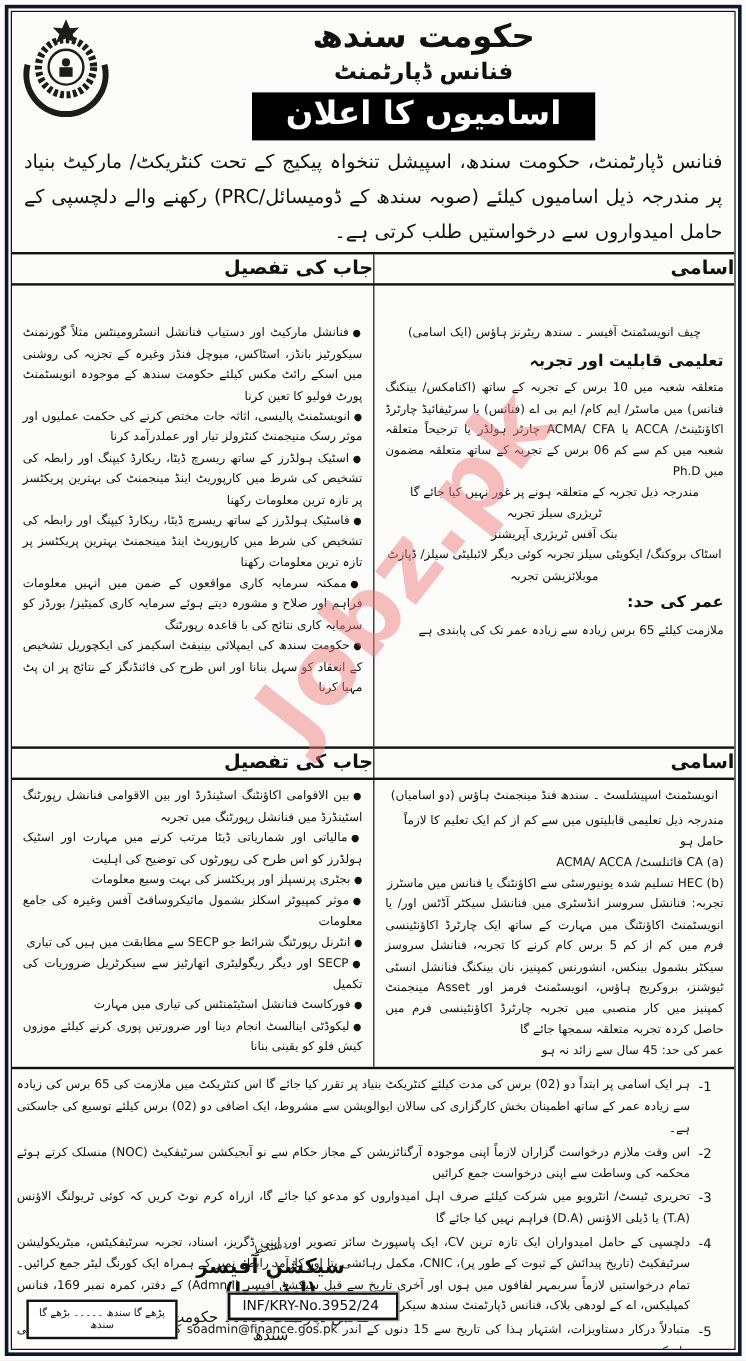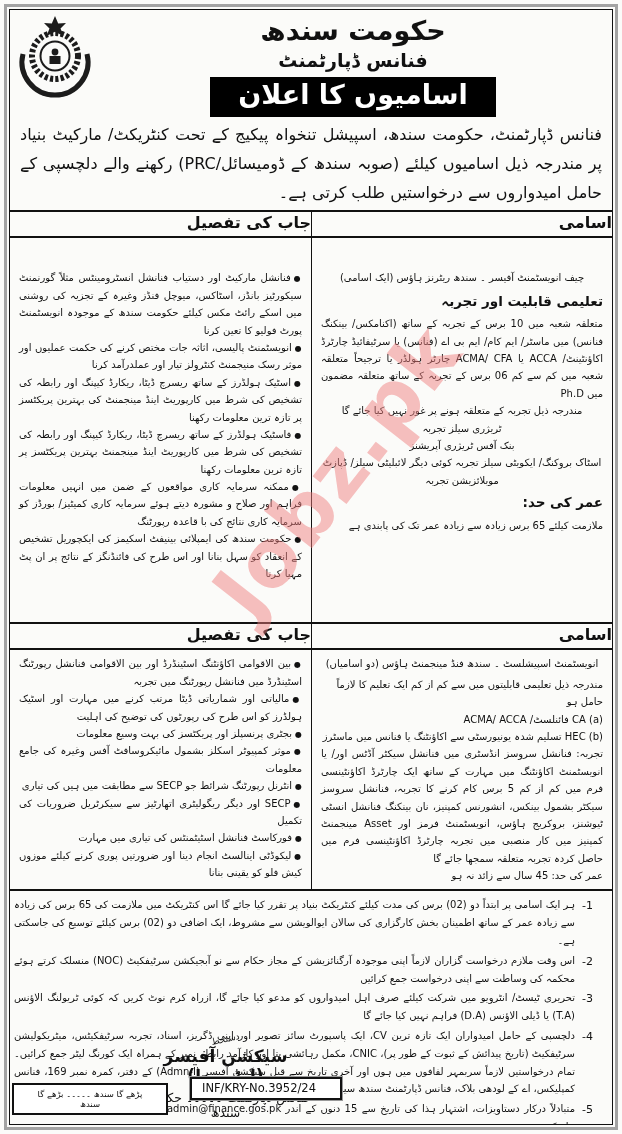--- a/index.html
+++ b/index.html
@@ -1,21 +1,21 @@
 <!DOCTYPE html>
 <html lang="ur" dir="rtl"><head>
 <meta charset="utf-8">
 <style>
   html,body{margin:0;padding:0;background:#e8e8e8;}
   .page{
     position:relative;width:622px;height:1134px;background:#fbfbf9;
     font-family:"DejaVu Sans",sans-serif;color:#111;overflow:hidden;
     margin:0 auto;direction:rtl;
   }
-  .frame{position:absolute;inset:4px;border:3px solid #a3a3a3;}
+  .frame{position:absolute;inset:4px;border:3px solid #0f172a;}
   .inner{position:absolute;inset:2px;border:1px solid #111;overflow:hidden;}
 
   
   .header{position:relative;text-align:center;padding-top:5px;min-height:142px;}
   .emblem{position:absolute;top:4px;left:6px;width:78px;height:88px;}
   .h-govt{font-size:27px;font-weight:bold;letter-spacing:1px;position:relative;right:-42px;}
   .h-dept{font-size:19px;font-weight:bold;margin-top:3px;position:relative;right:-42px;}
   .h-banner{display:inline-block;background:#000000;color:#fff;font-size:27px;font-weight:bold;
     padding:2px 28px 7px 28px;margin-top:6px;position:relative;right:-42px;}
   .h-intro{font-size:16px;line-height:1.8;text-align:justify;padding:4px 10px 3px 10px;}
@@ -43,23 +43,23 @@
   .nnum{min-width:22px;text-align:left;direction:rtl;font-size:11px;flex:none;}
   .ntext{flex:1;text-align:justify;}
 
   
   .bottom{position:absolute;bottom:3px;left:0;right:0;height:94px;}
   .sig{position:absolute;left:128px;top:0;width:175px;text-align:center;}
   .sigmark{font-size:9px;display:inline-block;transform:rotate(-12deg);margin-bottom:1px;}
   .signame{font-size:17px;font-weight:bold;line-height:1.2;}
   .sigdept{font-size:12.5px;margin-top:3px;letter-spacing:1px;}
   .infbox{position:absolute;left:180px;top:50px;border:2px solid #111;outline:1px solid #999;
-    padding:2px 24px 3px 10px;font-size:11.5px;direction:ltr;background:#fff;}
-  .sloganbox{position:absolute;left:2px;top:56px;width:118px;border:2px solid #111;
-    padding:4px 17px;font-size:8.5px;text-align:center;background:#fff;}
+    padding:2px 14px 3px 10px;font-size:11.5px;direction:ltr;background:#fff;}
+  .sloganbox{position:absolute;left:12px;top:56px;width:118px;border:2px solid #111;
+    padding:4px 2px;font-size:8.5px;text-align:center;background:#fff;}
 
   
   .watermark{
     position:absolute;left:168px;top:430px;width:330px;text-align:center;
     font-size:80px;font-weight:bold;letter-spacing:2px;direction:ltr;
     transform:rotate(-52deg);opacity:0.48;pointer-events:none;z-index:5;
   }
 </style>
 </head>
 <body>

